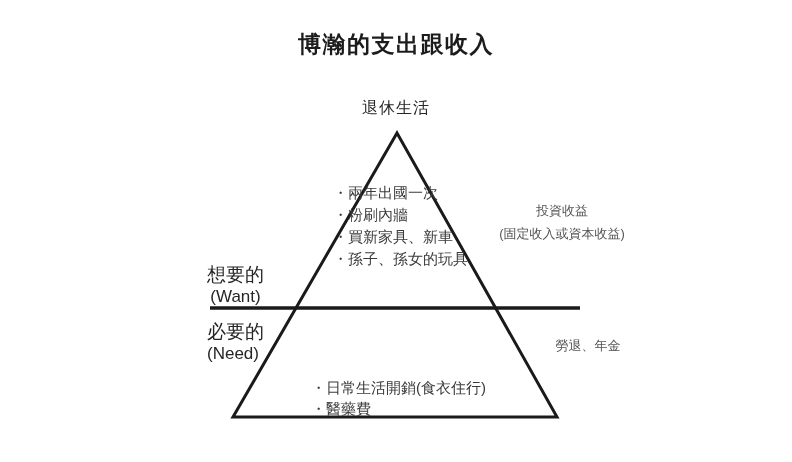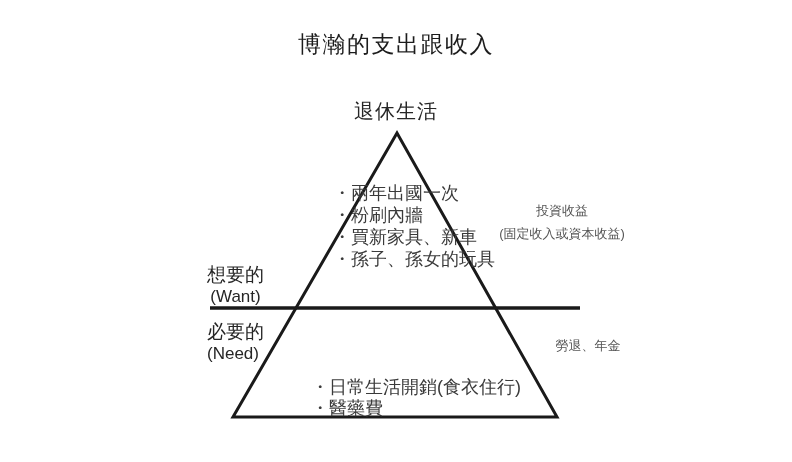--- a/index.html
+++ b/index.html
@@ -24,43 +24,43 @@
   }
   .shapes line {
     stroke: var(--color-line, #1a1a1a);
     stroke-width: 3.5;
   }
   .abs { position: absolute; white-space: nowrap; }
   .title {
     top: 29px; left: 0; width: 100%;
     text-align: center;
     font-size: 23px;
-    font-weight: 400;
+    font-weight: 700;
     letter-spacing: 1.5px;
     color: var(--color-title, #1c1c1c);
   }
   .apex-label {
     top: 98px; left: 0; width: 100%;
     text-align: center;
-    font-size: 20px;
+    font-size: 16px;
     font-weight: 500;
     letter-spacing: 1px;
     color: var(--color-label, #262626);
   }
   .side-label {
     font-size: 19px;
     line-height: 22px;
     color: var(--color-label, #262626);
     font-weight: 500;
   }
   .side-label .latin { font-size: 17px; font-weight: 400; }
   .want-label { left: 207px; top: 264px; text-align: center; }
   .need-label { left: 207px; top: 321px; }
   .items {
-    font-size: 18px;
+    font-size: 15px;
     color: var(--color-item, #3a3a3a);
   }
   .want-items { left: 333px; top: 182px; line-height: 22px; }
   .need-items { left: 311px; top: 341px; line-height: 21px; margin-top: 36px; }
   .annotation {
     text-align: center;
     font-size: 13px;
     color: var(--color-annotation, #555);
   }
   .want-annotation { left: 482px; top: 199px; width: 160px; line-height: 23px; }

